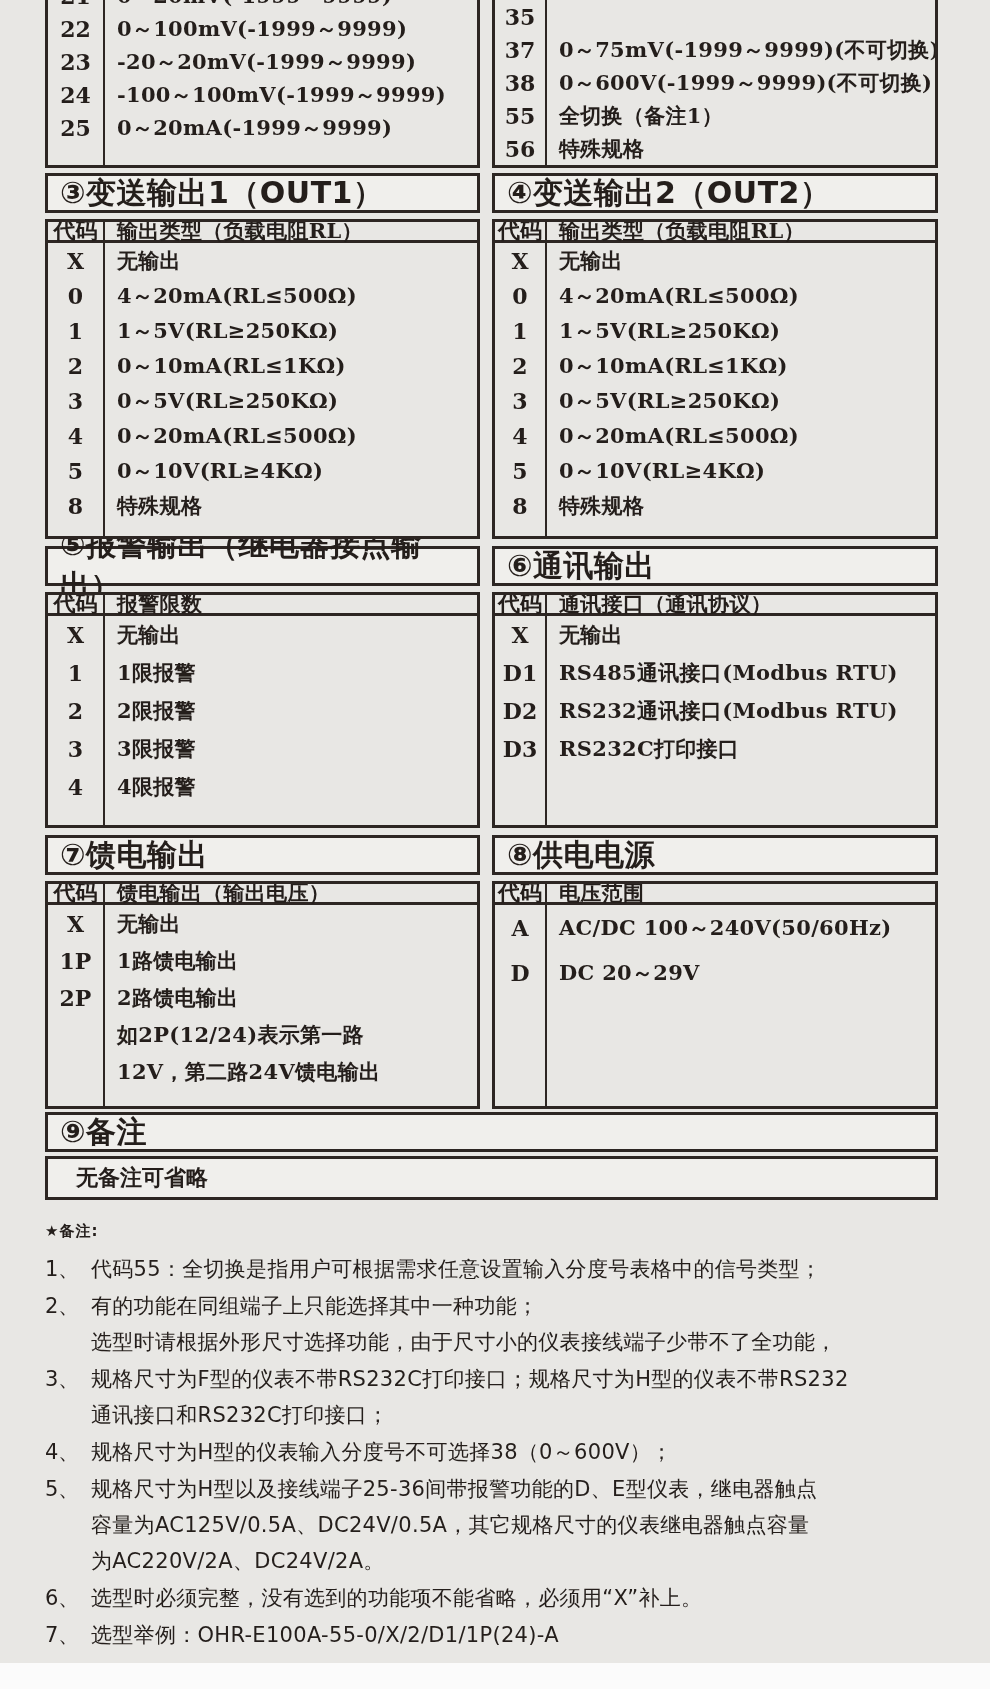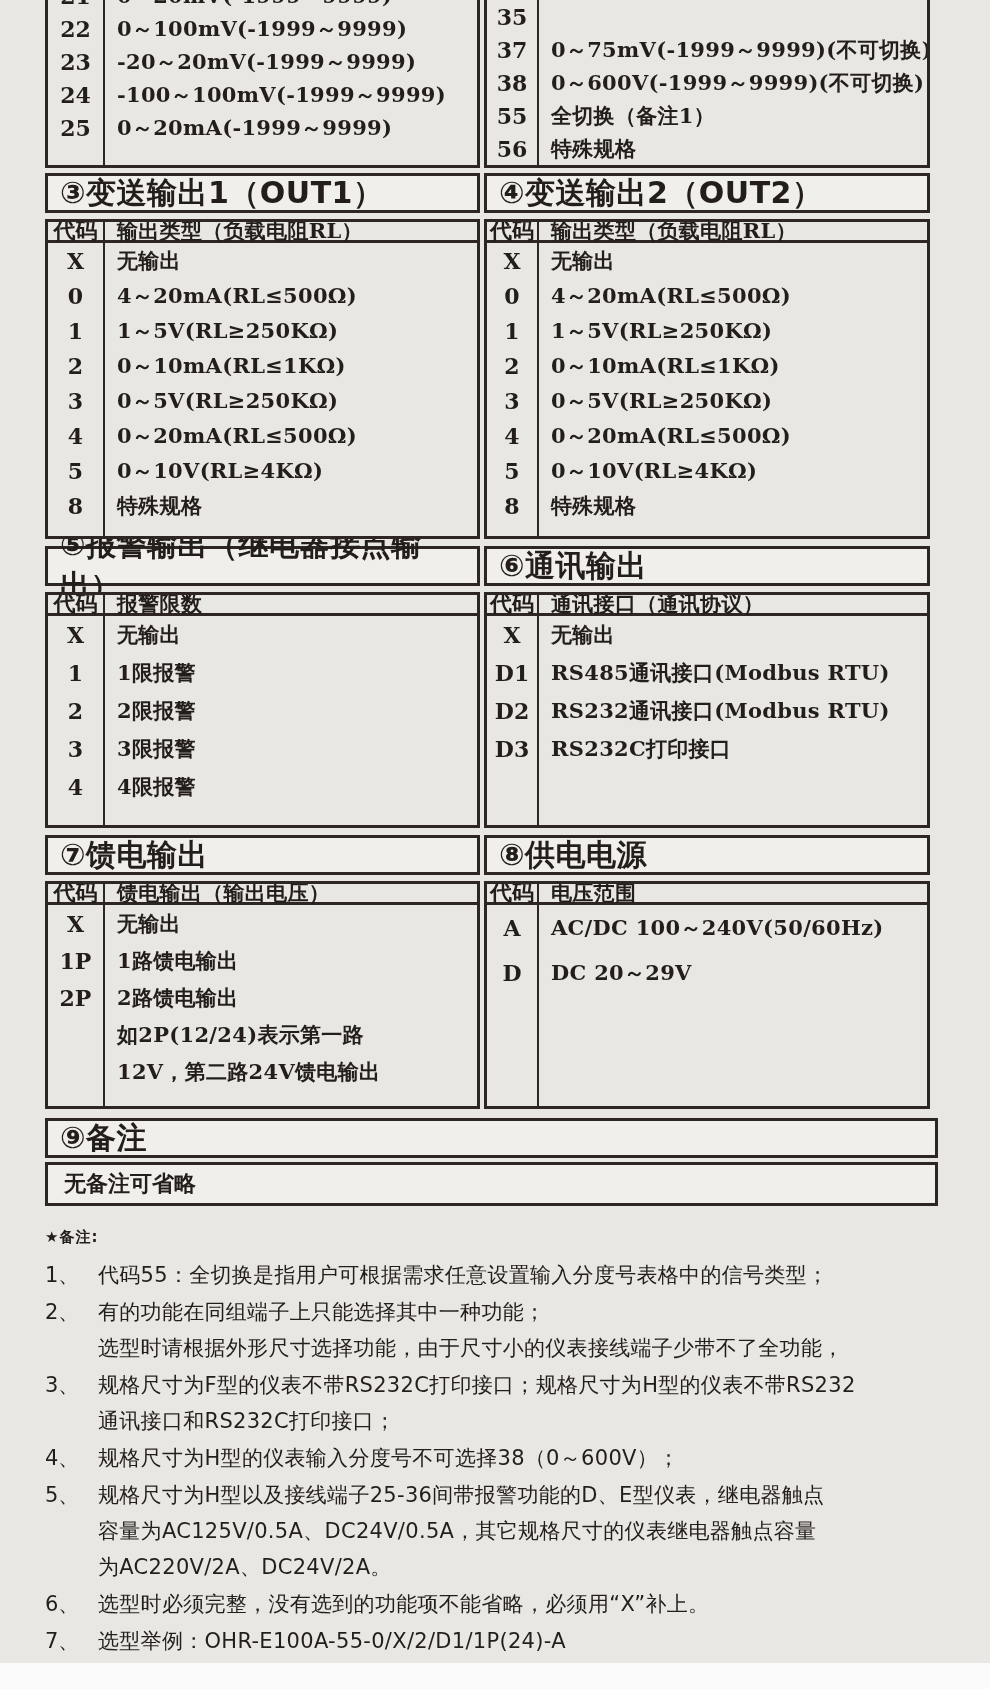--- a/index.html
+++ b/index.html
@@ -12,21 +12,21 @@
   html,body{background:#d8d7d4;}
   .page{
     position:relative;
     width:990px;height:1689px;
     background:var(--bg);
     overflow:hidden;
     color:var(--text);
     font-family:"DejaVu Serif","Liberation Serif",serif;
   }
   .content{position:absolute;left:45px;top:0;width:893px;}
-  .grid{display:grid;grid-template-columns:435px 446px;column-gap:4px;}
+  .grid{display:grid;grid-template-columns:435px 446px;column-gap:12px;}
 
   
   .tbl{
     position:relative;
     display:flex;flex-direction:column;
     border:3px solid var(--line);
     background:var(--bg);
     overflow:hidden;
     --cw:55px;
   }
@@ -64,39 +64,39 @@
   .bar{
     height:40px;
     border:3px solid var(--line);
     background:var(--panel);
     display:flex;align-items:center;
     padding-left:12px;
     font-family:"DejaVu Sans","Liberation Sans",sans-serif;
     font-weight:bold;font-size:30px;
     letter-spacing:.5px;
   }
-  .mt5{margin-top:5px;}.mt6{margin-top:6px;}.mt7{margin-top:7px;}.mt9{margin-top:9px;}
+  .mt5{margin-top:5px;}.mt6{margin-top:6px;}.mt7{margin-top:7px;}.mt9{margin-top:3px;}
   .remark-box{
     margin-top:4px;height:44px;
     border:3px solid var(--line);
     background:var(--panel);
-    display:flex;align-items:center;padding-left:16px;
+    display:flex;align-items:center;padding-left:28px;
     font-weight:bold;font-size:22px;
   }
 
   
   .notes-wrap{
     margin-top:22px;
     font-family:"DejaVu Sans","Liberation Sans",sans-serif;
     font-size:21px;
   }
   .notes-heading{font-weight:bold;font-size:15px;margin-bottom:10px;letter-spacing:1px;}
   .note{display:flex;margin-bottom:1px;}
   .nnum{width:46px;flex:none;line-height:36px;}
-  .nlines{flex:1;margin-left:7px;}
+  .nlines{flex:1;}
   .nlines div{line-height:36px;white-space:nowrap;letter-spacing:.3px;}
   .footer-strip{position:absolute;left:0;right:0;bottom:0;height:26px;background:#fbfbfb;}
 </style>
 </head>
 <body>
 
 <div class="page">
   <div class="content">
 
     <div class="grid">

